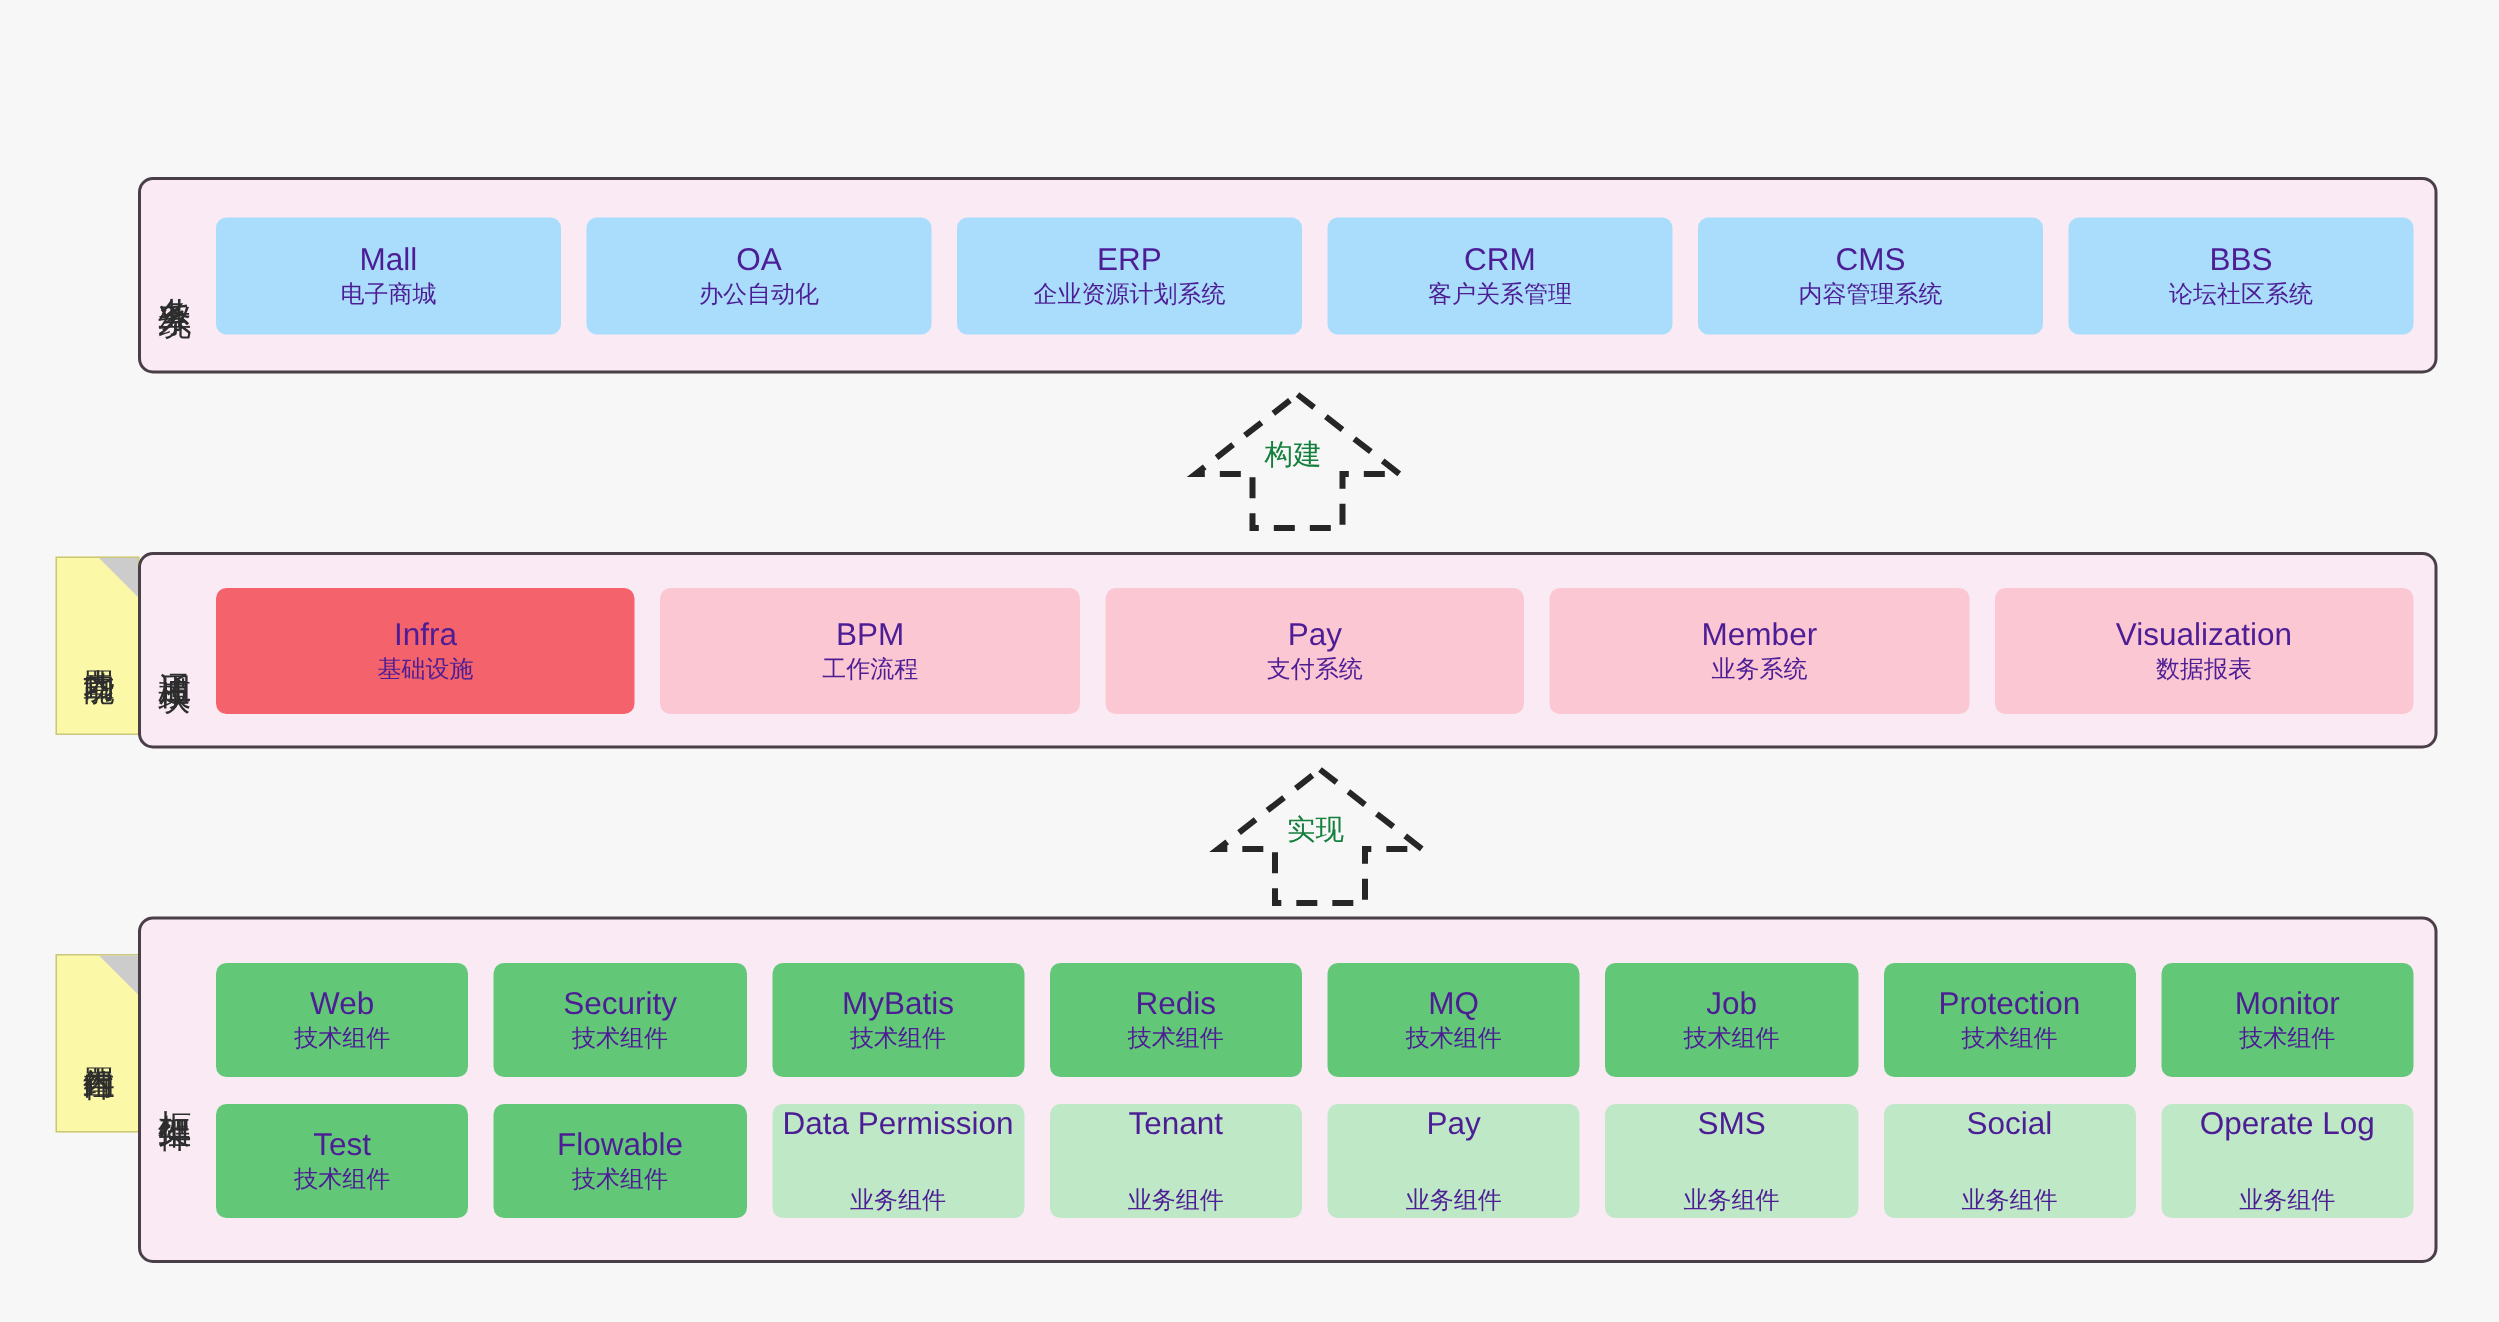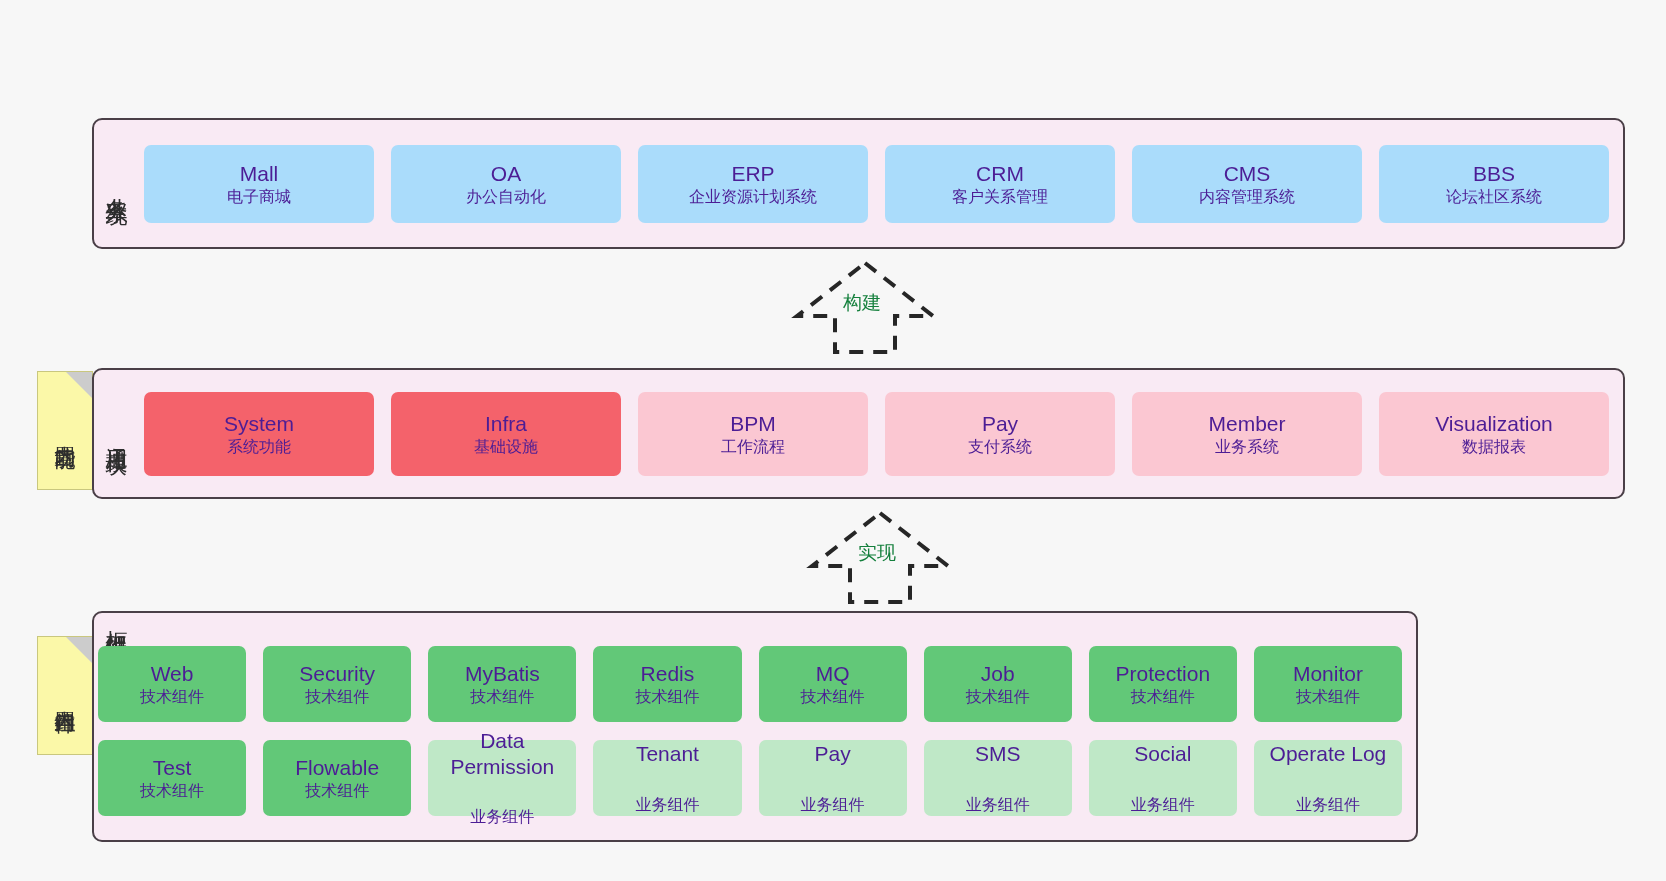--- a/index.html
+++ b/index.html
@@ -169,24 +169,20 @@
 
   <div class="note" style="left:37px; top:371px; width:56px; height:119px;">
     <span class="fold"></span>
     <span>内置功能</span>
   </div>
   <div class="layer layer-mod" style="left:92px; top:368px; width:1533px; height:131px;">
     <div class="layer-title">通用模块</div>
     <div class="layer-body">
       <div class="row">
         <div class="card red">
-          <div class="t1">System</div>
-          <div class="t2">系统功能</div>
-        </div>
-        <div class="card red">
           <div class="t1">Infra</div>
           <div class="t2">基础设施</div>
         </div>
         <div class="card pink">
           <div class="t1">BPM</div>
           <div class="t2">工作流程</div>
         </div>
         <div class="card pink">
           <div class="t1">Pay</div>
           <div class="t2">支付系统</div>
@@ -205,21 +201,21 @@
 
   <svg class="arrow" style="left:805px; top:508px; width:150px; height:96px;" viewBox="0 0 150 96">
     <path d="M 75 5 L 143 58 L 105 58 L 105 94 L 45 94 L 45 58 L 7 58 Z" fill="none" stroke="#262626" stroke-width="4" stroke-dasharray="14,10" stroke-linejoin="miter"></path>
   </svg>
   <div class="arrow-label" style="left:856px; top:540px;">实现</div>
 
   <div class="note" style="left:37px; top:636px; width:56px; height:119px;">
     <span class="fold"></span>
     <span>内置组件</span>
   </div>
-  <div class="layer layer-fw" style="left:92px; top:611px; width:1326px; height:231px;flex-direction:column;">
+  <div class="layer layer-fw" style="left:92px; top:611px; width:1533px; height:231px;">
     <div class="layer-title">框架组件</div>
     <div class="layer-body">
       <div class="row">
         <div class="card green">
           <div class="t1">Web</div>
           <div class="t2">技术组件</div>
         </div>
         <div class="card green">
           <div class="t1">Security</div>
           <div class="t2">技术组件</div>

